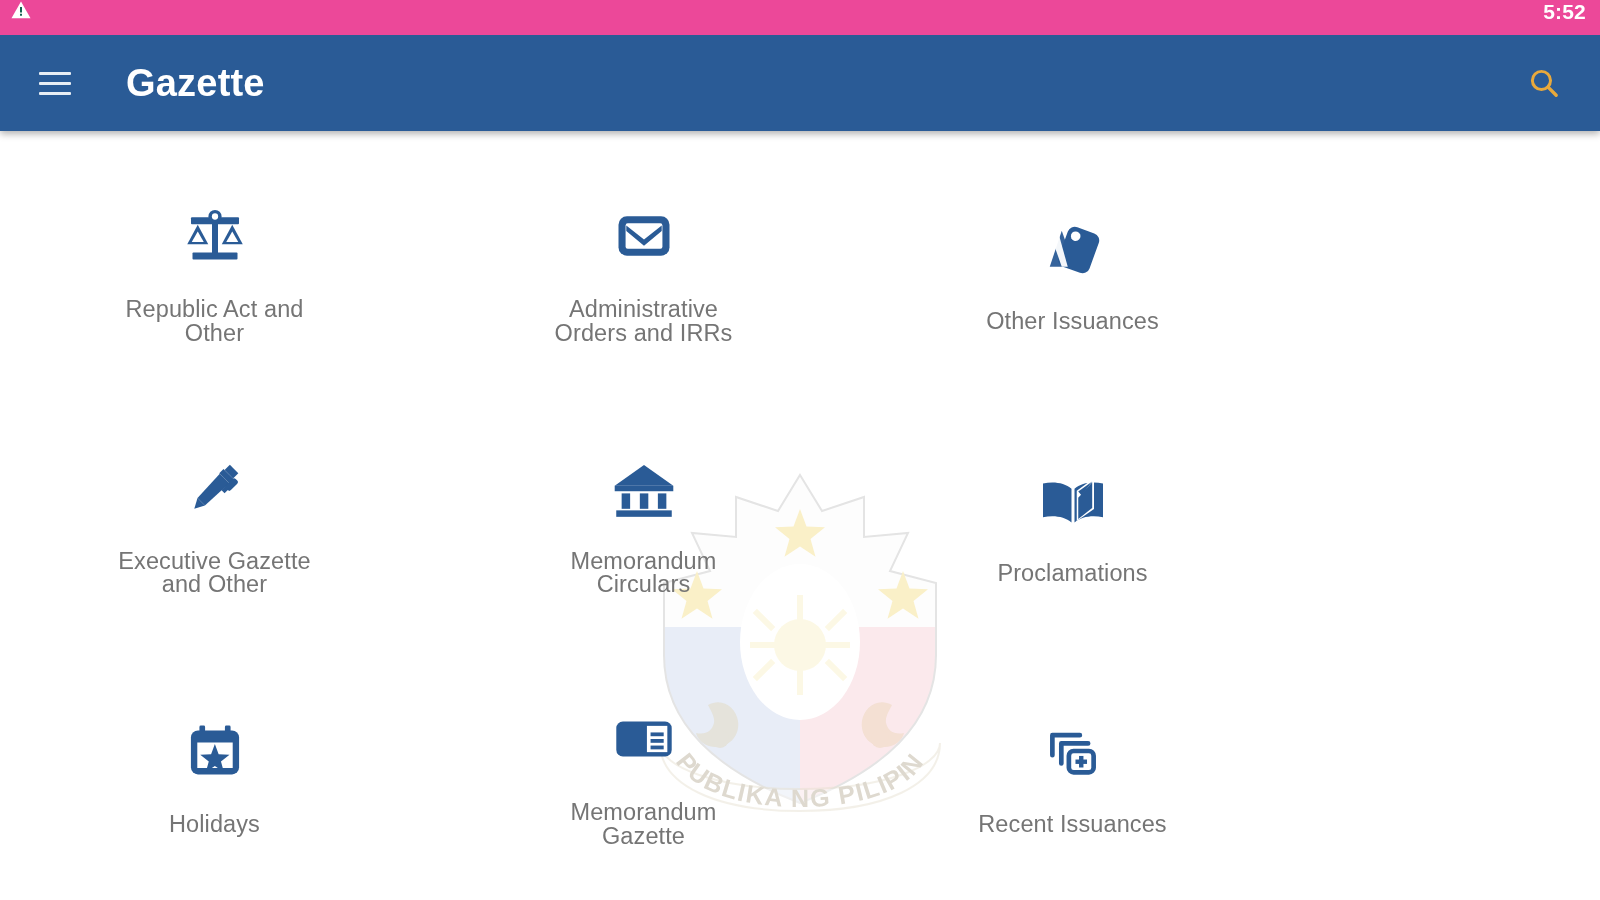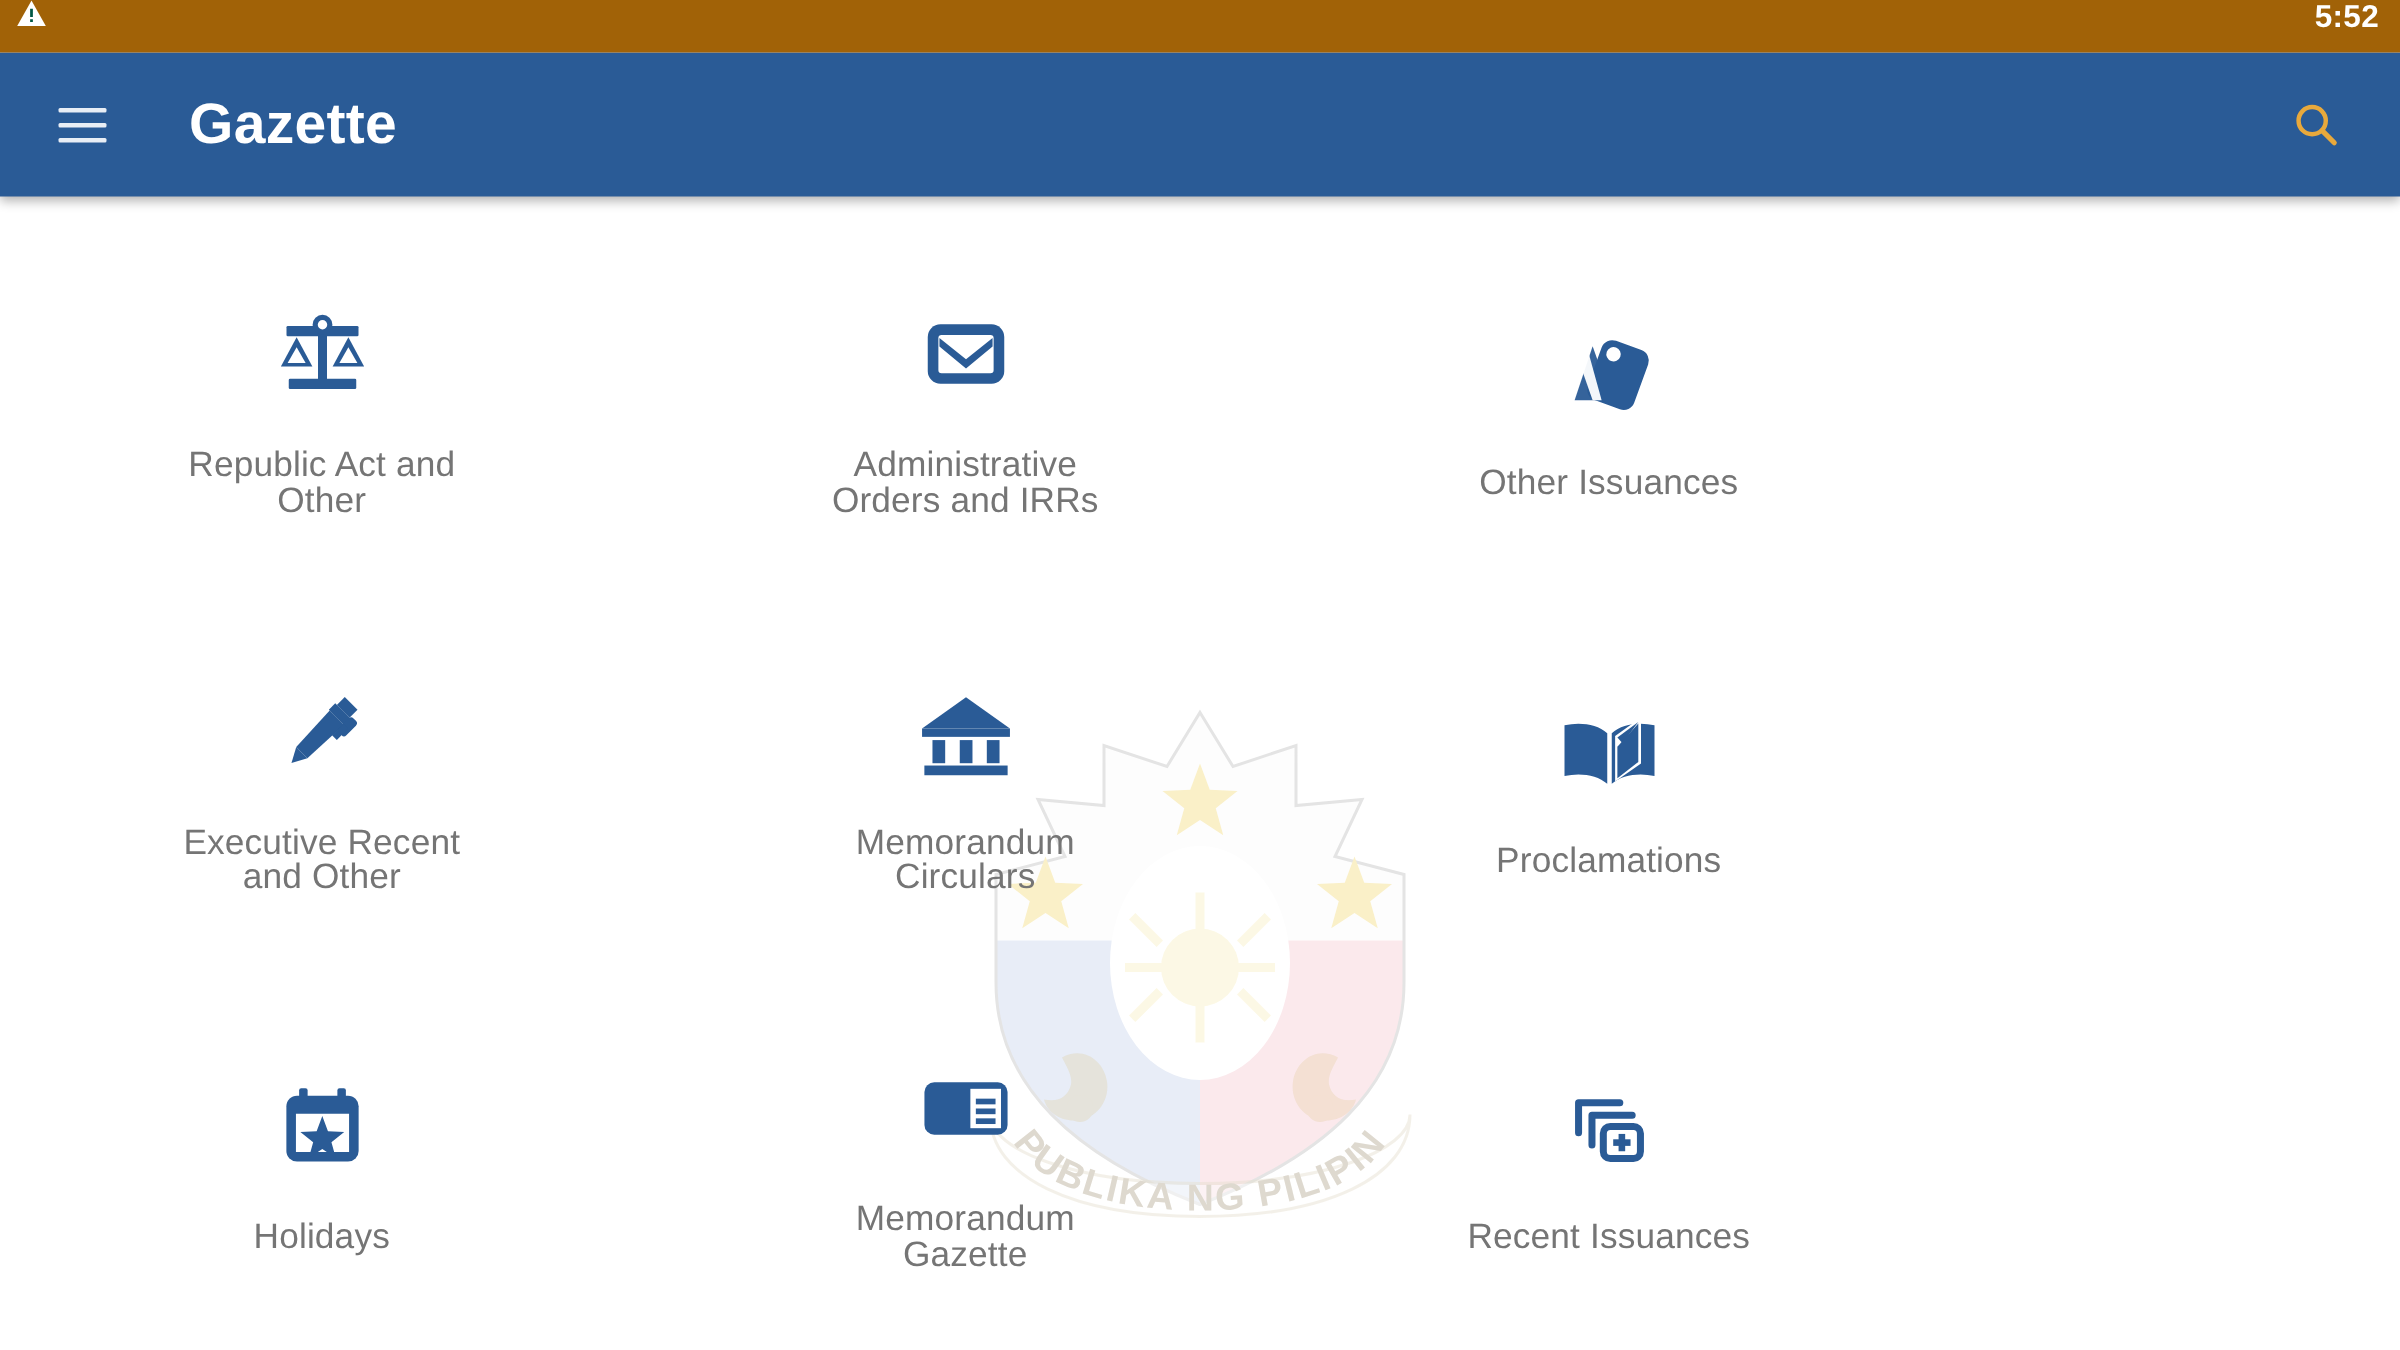--- a/index.html
+++ b/index.html
@@ -8,21 +8,21 @@
     width: 1600px;
     height: 900px;
     overflow: hidden;
     background: #ffffff;
     font-family: "Liberation Sans", sans-serif;
   }
 
   
   #status-bar {
     height: 35px;
-    background: #a16207;
+    background: #ec4899;
     display: flex;
     align-items: center;
     justify-content: space-between;
     padding: 0 14px 12px 10px;
     position: relative;
     z-index: 30;
     gap: 44px;
   }
   #status-bar .left-icons { display: flex; align-items: center; gap: 8px; }
   #status-bar .clock {
@@ -291,21 +291,21 @@
             <path d="M20 6 h8 v5 h-8 z"></path>
             <rect x="19" y="11" width="10" height="4"></rect>
             <path d="M19.5 15 h9 l-1 22 h-7 z"></path>
             <path d="M20.5 37 h7 L24 43.5 Z"></path>
             <rect x="28" y="10" width="4.5" height="9" rx="1.5"></rect>
             <rect x="28" y="15" width="3" height="7"></rect>
           </g>
         </svg>
       </div>
       <div class="tile-label">
-        <span class="ln">Executive Recent</span>
+        <span class="ln">Executive Gazette</span>
         <span class="ln">and Other</span>
       </div>
     </div>
 
     <div class="tile">
       <div class="tile-icon">
         <svg width="74" height="74" viewBox="0 0 48 48">
           <g fill="#2a5b96">
             <path d="M24 9 L43 22.5 H5 Z"></path>
             <rect x="5" y="22.5" width="38" height="3.6"></rect>

